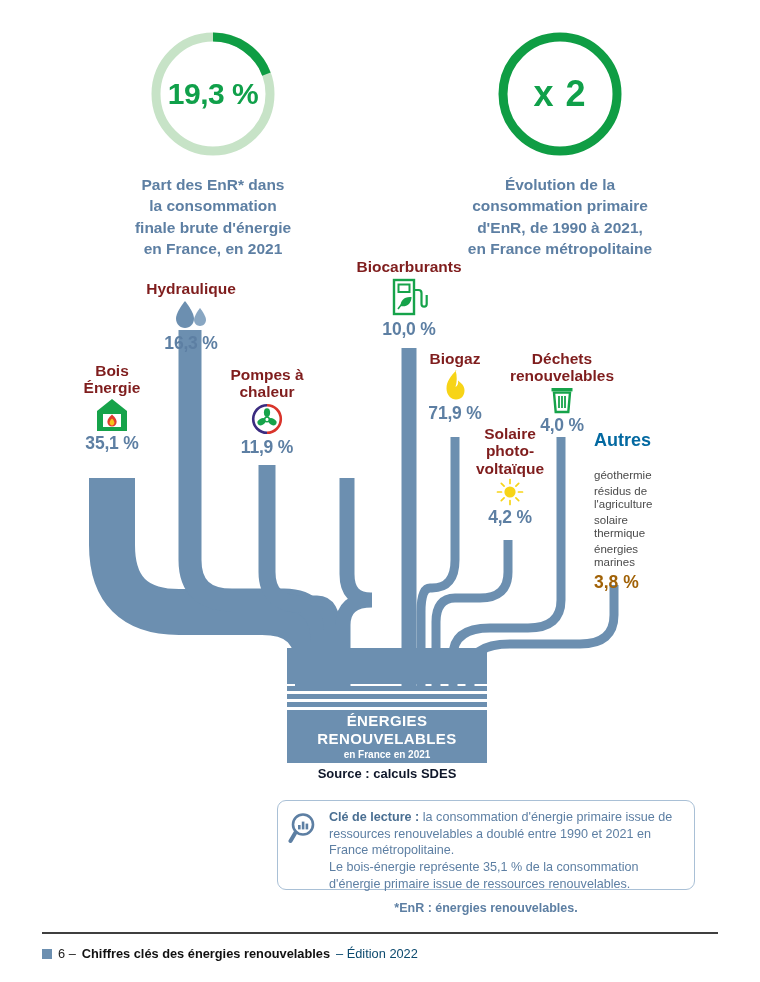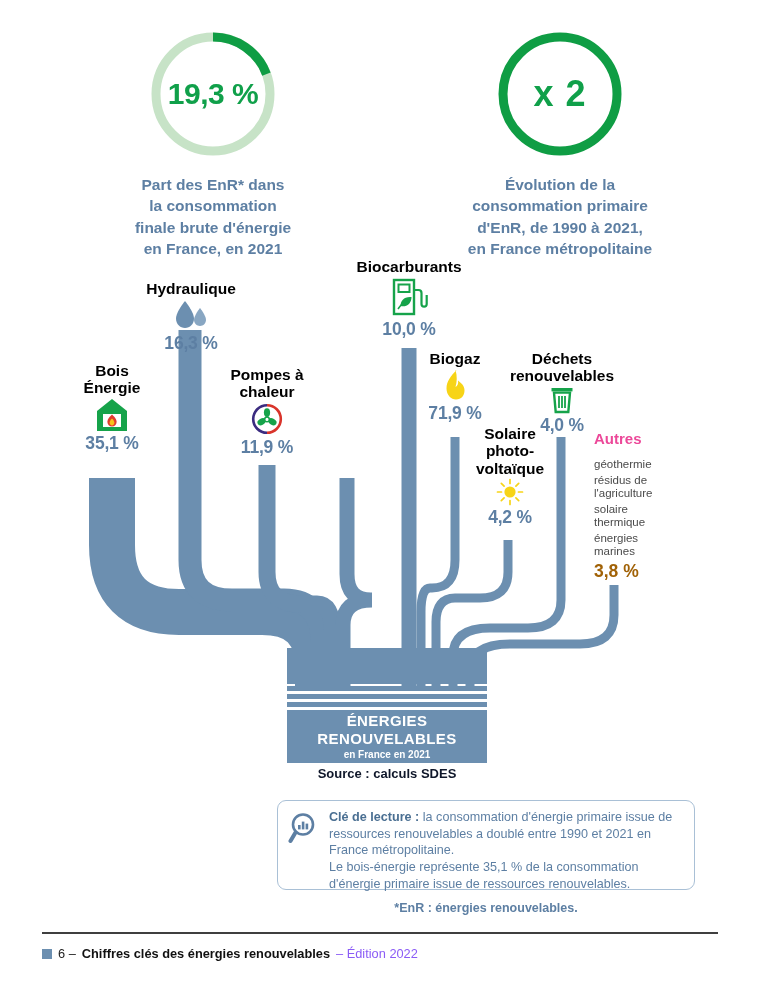--- a/index.html
+++ b/index.html
@@ -22,32 +22,32 @@
     font-size:30px;font-weight:bold;color:#10a04a;letter-spacing:-0.5px;
   }
   .kpi-cap{
     margin-top:14px;font-size:15.5px;font-weight:bold;line-height:1.38;
     color:#5d7fa3;
   }
 
   
   .node{position:absolute;text-align:center;}
   .node .name{
-    color:#000000;font-weight:bold;font-size:15.5px;line-height:1.12;
+    color:#7f1d1d;font-weight:bold;font-size:15.5px;line-height:1.12;
     white-space:nowrap;
   }
   .node .name.wrap{white-space:normal;}
   .node .ico{height:34px;display:flex;align-items:center;justify-content:center;margin:1px 0 0;}
   .node .pct{
     color:#5d7fa3;font-weight:bold;font-size:17.5px;margin-top:1px;letter-spacing:-0.2px;
   }
 
   
   .autres{position:absolute;text-align:left;width:120px;}
-  .autres .name{color:#ec4899;font-weight:bold;font-size:15px;margin-bottom:11px;}
+  .autres .name{color:#0369a1;font-weight:bold;font-size:18px;margin-bottom:18px;}
   .autres .sub{color:#4a4a4a;font-size:11.5px;line-height:1.13;margin-bottom:3px;font-weight:normal;}
   .autres .pct{color:#a16207;font-weight:bold;font-size:17.5px;}
 
   
   .trunk-box{
     position:absolute;background:#6c8fb0;color:#ffffff;text-align:center;
     display:flex;flex-direction:column;justify-content:center;
   }
   .trunk-box .l1{font-size:15px;font-weight:bold;letter-spacing:.4px;line-height:1.22;}
   .trunk-box .l2{font-size:10px;font-weight:bold;line-height:1.25;}
@@ -61,21 +61,21 @@
   }
   .notebox .txt{font-size:12.6px;line-height:1.33;color:#5d7fa3;}
   .notebox .txt b{color:#4a6f92;}
   .footnote{position:absolute;text-align:center;font-size:12.5px;font-weight:bold;color:#5d7fa3;}
 
   .rule{position:absolute;background:#3f3f3f;}
   .footer{position:absolute;font-size:12.8px;color:#222;display:flex;align-items:center;gap:6px;}
   .footer .sq{width:10px;height:10px;background:#6c8fb0;display:inline-block;}
   .footer .pg{font-weight:normal;color:#222;}
   .footer .ttl{font-weight:bold;color:#111;}
-  .footer .ed{font-weight:normal;color:#8b5cf6;}
+  .footer .ed{font-weight:normal;color:#0c4a6e;}
 </style>
 </head>
 <body>
 
 <div class="stage">
 
   <svg class="tree" viewBox="0 0 760 982">
     <g fill="none" stroke="#6c8fb0" stroke-linecap="butt">
 
       <path d="M112,478 L112,545 Q112,612 179,612 L262,612 Q318,612 318,668 L318,690" stroke-width="46" stroke-linejoin="round"></path>

